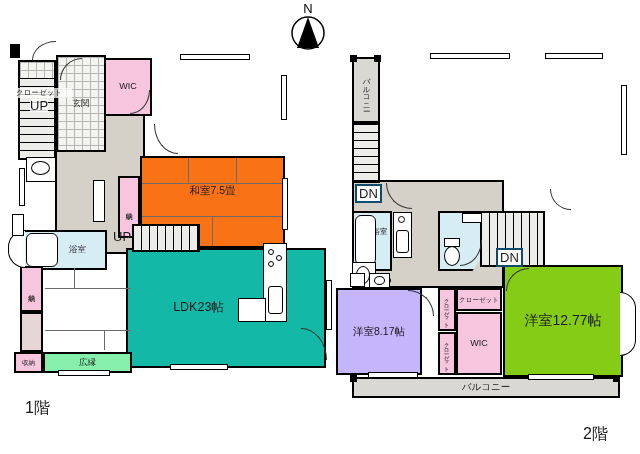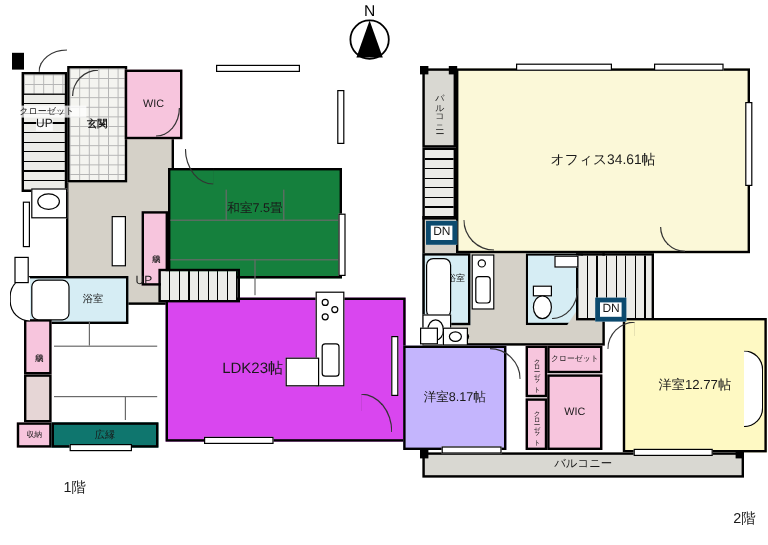--- a/index.html
+++ b/index.html
@@ -13,39 +13,38 @@
     text-align:center; line-height:1.1; z-index:2;
   }
   .zone { position:absolute; box-sizing:border-box; z-index:1; }
   .lbl { position:absolute; z-index:5; white-space:nowrap; }
   .vtext { writing-mode:vertical-rl; text-orientation:upright; letter-spacing:0; }
   .tile {
     background-color:#f4f4f0;
     background-image:linear-gradient(#b5b5b5 1px, transparent 1px),
                      linear-gradient(90deg,#b5b5b5 1px, transparent 1px);
     background-size:8px 8px;
-    font-weight:bold;
   }
   .stairs-v { background:repeating-linear-gradient(to bottom,#ececé8 0 7px,#000 7px 8px);
               background:repeating-linear-gradient(to bottom,#ecece8 0 7px,#000 7px 8px); }
   .stairs-h { background:repeating-linear-gradient(to right,#ecece8 0 7px,#000 7px 8px); }
   .arc { position:absolute; box-sizing:border-box; border:1px solid #333; background:transparent; z-index:4; }
   .arc-tl { border-right:none; border-bottom:none; border-top-left-radius:100%; }
   .arc-tr { border-left:none; border-bottom:none; border-top-right-radius:100%; }
   .arc-bl { border-right:none; border-top:none; border-bottom-left-radius:100%; }
   .arc-br { border-left:none; border-top:none; border-bottom-right-radius:100%; }
   .fixture { position:absolute; box-sizing:border-box; background:#fff; border:1.5px solid #000; z-index:4; }
   .thin { border-width:1px; }
   .oval { border-radius:50%; }
   .win { position:absolute; box-sizing:border-box; background:#fff; border:1px solid #000; z-index:4; }
   .post { position:absolute; background:#000; z-index:5; }
   .tline { position:absolute; background:#6a6a6a; z-index:3; }
-  .slabel { position:absolute; z-index:6; font-size:10px; line-height:1; }
-  .boxed { border:4px solid #0c4a6e; background:#fff; padding:1px 2px; }
-  .floor-label { position:absolute; font-size:12px; z-index:6;margin-left:28px; }
+  .slabel { position:absolute; z-index:6; font-size:13px; line-height:1; }
+  .boxed { border:2px solid #0c4a6e; background:#fff; padding:1px 2px; }
+  .floor-label { position:absolute; font-size:16px; z-index:6; }
 </style>
 </head>
 <body>
 
 <div class="canvas">
 
   <svg width="44" height="54" style="position:absolute;left:288px;top:0;z-index:6">
     <text x="20" y="13" font-size="13" text-anchor="middle" fill="#000">N</text>
     <circle cx="20" cy="33" r="16" fill="none" stroke="#000" stroke-width="1.5"></circle>
     <polygon points="20,17 9,48 31,48" fill="#000"></polygon>
@@ -83,31 +82,31 @@
   <div class="room" style="left:22px;top:230px;width:85px;height:40px;background:#d6edf4;font-size:8.5px">
     <span style="margin-left:26px">浴室</span>
   </div>
   <div class="fixture" style="left:26px;top:233px;width:32px;height:34px;border-radius:6px"></div>
   <div class="fixture thin" style="left:8px;top:230px;width:17px;height:38px;border-radius:19px 0 0 19px;border-right:none"></div>
 
   <div class="room vtext" style="left:118px;top:176px;width:22px;height:62px;background:#f7c5dd;font-size:7px">
     <span class="vtext">収納</span>
   </div>
 
-  <div class="room" style="left:140px;top:140px;width:145px;height:92px;background:#15803d;font-size:10.5px">
+  <div class="room" style="left:140px;top:156px;width:145px;height:92px;background:#f97316;font-size:10.5px">
     <span style="margin-bottom:22px">和室7.5畳</span>
   </div>
   <div class="tline" style="left:142px;top:183px;width:141px;height:1px"></div>
   <div class="tline" style="left:188px;top:158px;width:1px;height:26px"></div>
   <div class="tline" style="left:236px;top:158px;width:1px;height:26px"></div>
   <div class="tline" style="left:142px;top:216px;width:141px;height:1px"></div>
   <div class="tline" style="left:212px;top:216px;width:1px;height:30px"></div>
   <div class="win" style="left:282px;top:178px;width:6px;height:52px"></div>
 
-  <div class="room" style="left:138px;top:248px;width:200px;height:120px;background:#d946ef;font-size:12.5px">
+  <div class="room" style="left:126px;top:248px;width:200px;height:120px;background:#14b8a6;font-size:12.5px">
     <span style="margin-right:55px">LDK23帖</span>
   </div>
 
   <div class="fixture" style="left:263px;top:243px;width:24px;height:79px"></div>
   <div class="fixture thin oval" style="left:268px;top:249px;width:6px;height:6px"></div>
   <div class="fixture thin oval" style="left:276px;top:255px;width:6px;height:6px"></div>
   <div class="fixture thin oval" style="left:268px;top:261px;width:6px;height:6px"></div>
   <div class="fixture thin" style="left:268px;top:286px;width:15px;height:28px;border-radius:3px"></div>
   <div class="fixture" style="left:238px;top:298px;width:28px;height:24px"></div>
   <div class="arc arc-tr" style="left:301px;top:328px;width:26px;height:32px"></div>
@@ -123,42 +122,39 @@
   <div class="room" style="left:20px;top:312px;width:23px;height:40px;background:#e6d6d6"></div>
 
   <div class="tline" style="left:45px;top:288px;width:86px;height:1px"></div>
   <div class="tline" style="left:45px;top:330px;width:86px;height:1px"></div>
   <div class="tline" style="left:74px;top:268px;width:1px;height:20px"></div>
   <div class="tline" style="left:104px;top:330px;width:1px;height:20px"></div>
 
   <div class="room" style="left:14px;top:352px;width:29px;height:21px;background:#f7c5dd;font-size:6.5px">
     <span>収納</span>
   </div>
-  <div class="room" style="left:43px;top:352px;width:89px;height:21px;background:#0f766e;font-size:8.5px">
+  <div class="room" style="left:43px;top:352px;width:89px;height:21px;background:#86efac;font-size:8.5px">
     <span>広縁</span>
   </div>
   <div class="win" style="left:58px;top:370px;width:52px;height:6px"></div>
   <div class="fixture thin" style="left:12px;top:214px;width:12px;height:22px"></div>
 
   <div class="floor-label" style="left:25px;top:398px">1階</div>
 
   <div class="zone" style="left:352px;top:180px;width:152px;height:108px;background:#d5d1c8;border:2px solid #000"></div>
 
   <div class="room" style="left:352px;top:57px;width:28px;height:66px;background:#d9d8d2;font-size:7.5px">
     <span class="vtext">バルコニー</span>
   </div>
   <div class="post" style="left:350px;top:55px;width:7px;height:7px"></div>
   <div class="post" style="left:374px;top:55px;width:7px;height:7px"></div>
 
   <div class="room stairs-v" style="left:352px;top:123px;width:28px;height:60px"></div>
   <div class="slabel boxed" style="left:355px;top:184px">DN</div>
 
-  <div class="room" style="left:380px;top:57px;width:245px;height:154px;background:#fbf8d8;font-size:11.5px">
-    <span>オフィス34.61帖</span>
-  </div>
   <div class="arc arc-bl" style="left:386px;top:183px;width:26px;height:26px"></div>
   <div class="arc arc-bl" style="left:550px;top:189px;width:21px;height:21px"></div>
   <div class="win" style="left:430px;top:53px;width:80px;height:6px"></div>
   <div class="win" style="left:545px;top:53px;width:58px;height:6px"></div>
   <div class="win" style="left:621px;top:85px;width:6px;height:70px"></div>
 
   <div class="room" style="left:352px;top:211px;width:40px;height:60px;background:#d6edf4;font-size:7.5px">
     <span style="margin-left:16px;margin-bottom:18px">浴室</span>
   </div>
   <div class="fixture" style="left:355px;top:215px;width:21px;height:50px;border-radius:6px"></div>
@@ -174,21 +170,21 @@
   <div class="arc arc-br" style="left:460px;top:240px;width:22px;height:26px"></div>
 
   <div class="fixture thin" style="left:352px;top:262px;width:24px;height:26px"></div>
   <div class="fixture thin oval" style="left:356px;top:266px;width:14px;height:18px"></div>
   <div class="fixture thin oval" style="left:378px;top:276px;width:13px;height:9px"></div>
 
   <div class="room stairs-h" style="left:480px;top:211px;width:65px;height:56px"></div>
   <div class="slabel boxed" style="left:496px;top:248px">DN</div>
 
 
-  <div class="room" style="left:519px;top:265px;width:120px;height:112px;background:#fef9c3;font-size:11px">
+  <div class="room" style="left:503px;top:265px;width:120px;height:112px;background:#84cc16;font-size:14px">
     <span>洋室12.77帖</span>
   </div>
   <div class="arc arc-tl" style="left:506px;top:268px;width:23px;height:23px"></div>
   <div class="fixture thin" style="left:620px;top:292px;width:16px;height:64px;border-radius:0 32px 32px 0;border-left:none"></div>
   <div class="win" style="left:528px;top:374px;width:66px;height:6px"></div>
 
   <div class="room" style="left:336px;top:288px;width:86px;height:87px;background:#c4b5fd;font-size:10.5px">
     <span>洋室8.17帖</span>
   </div>
   <div class="arc arc-tr" style="left:408px;top:290px;width:26px;height:26px"></div>

